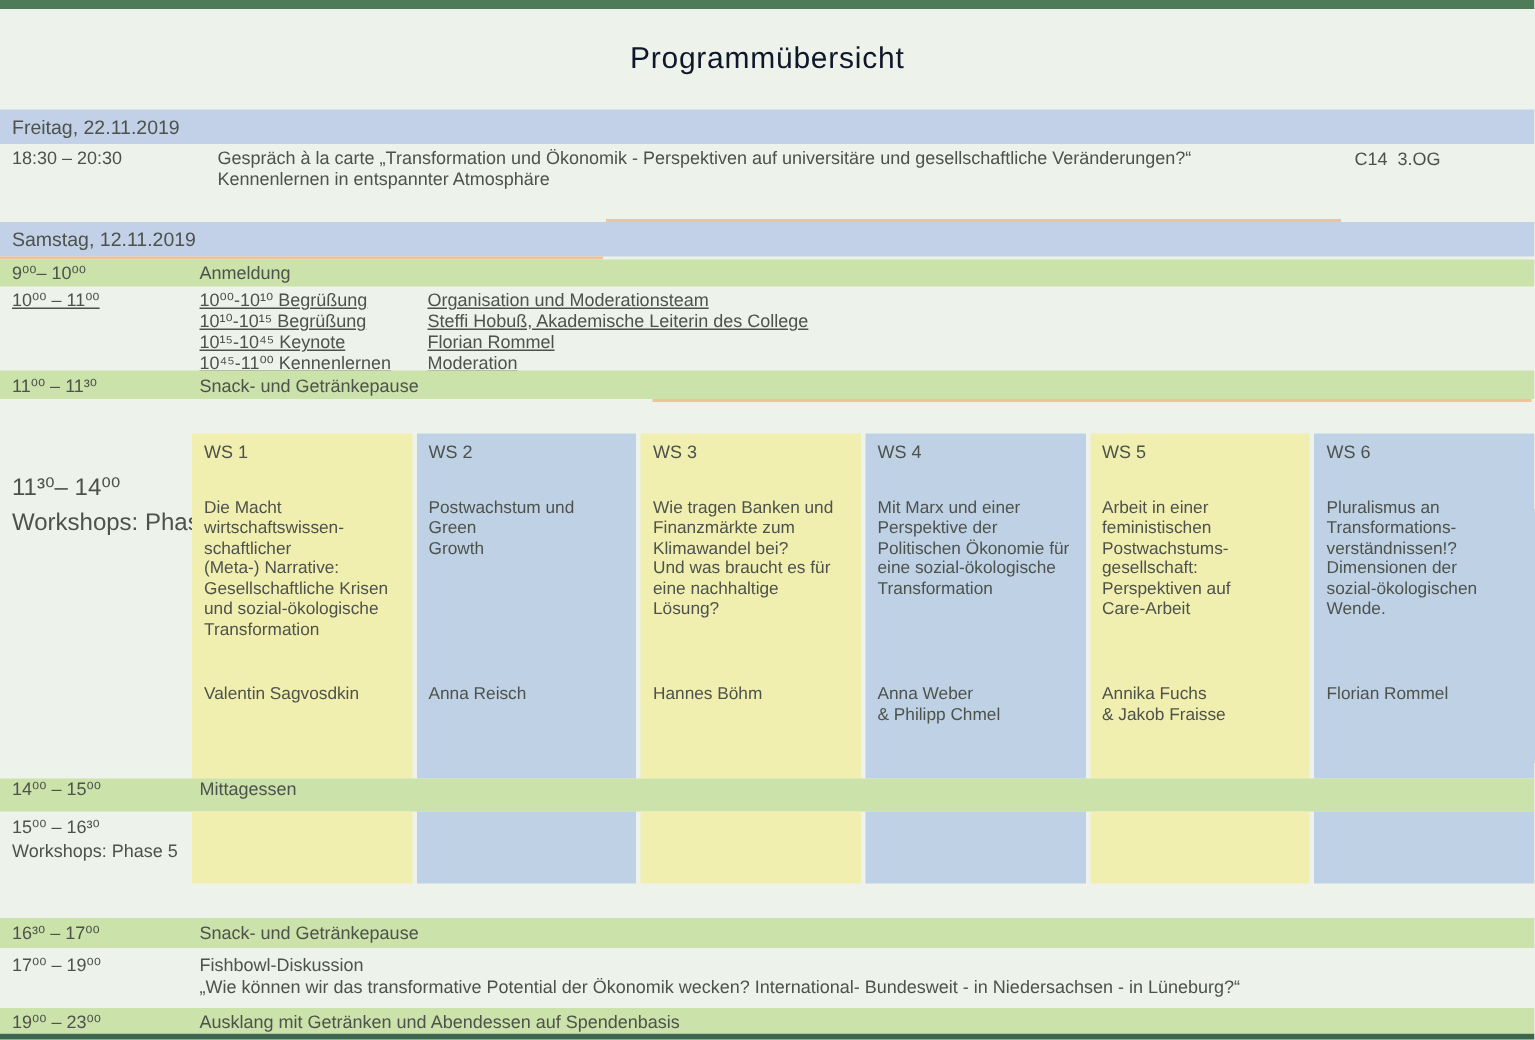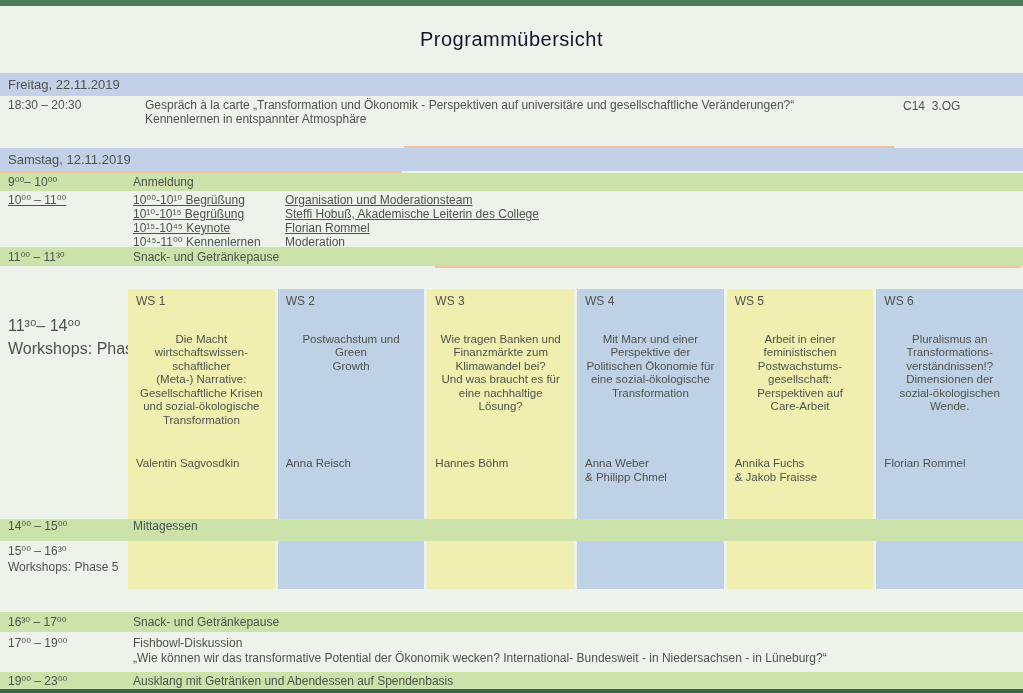--- a/index.html
+++ b/index.html
@@ -36,21 +36,21 @@
   .ol-samstag{bottom:-2px;left:0;width:402px;}
   .ol-snack{bottom:-2px;left:435px;right:2px;}
   .phase1-block{position:relative;height:251px;}
   .phase-label{position:absolute;left:8px;top:4px;font-size:16px;line-height:13px;margin-top:47px;}
   .phase-label .phase-name{margin-top:10px;}
   .ws-grid{position:absolute;left:128px;right:0;top:21px;bottom:0;display:flex;gap:3px;}
   .ws-cell{flex:1;position:relative;padding:6px 8px;box-sizing:border-box;font-size:11.5px;line-height:13.5px;}
   .ws-cell:nth-child(odd){background:#f1efb0;}
   .ws-cell:nth-child(even){background:#bfd1e4;}
   .ws-id{margin-bottom:24px;font-size:12px;}
-  .ws-title{white-space:pre-line;text-align:center;}
+  .ws-title{white-space:pre-line;}
   .ws-speaker{position:absolute;top:168px;left:8px;right:6px;white-space:pre-line;}
   .row-lunch{height:22px;align-items:flex-start;}
   .phase2-block{position:relative;height:50px;margin-bottom:21px;}
   .p2-label{position:absolute;left:8px;top:2px;font-size:12px;line-height:16px;}
   .p2-grid{position:absolute;left:128px;right:0;top:0;height:48px;display:flex;gap:3px;}
   .p2-cell{flex:1;}
   .p2-cell:nth-child(odd){background:#f1efb0;}
   .p2-cell:nth-child(even){background:#bfd1e4;}
   .row-snack2{height:20px;align-items:center;}
   .row-fishbowl{height:40px;padding-top:4px;box-sizing:border-box;}

